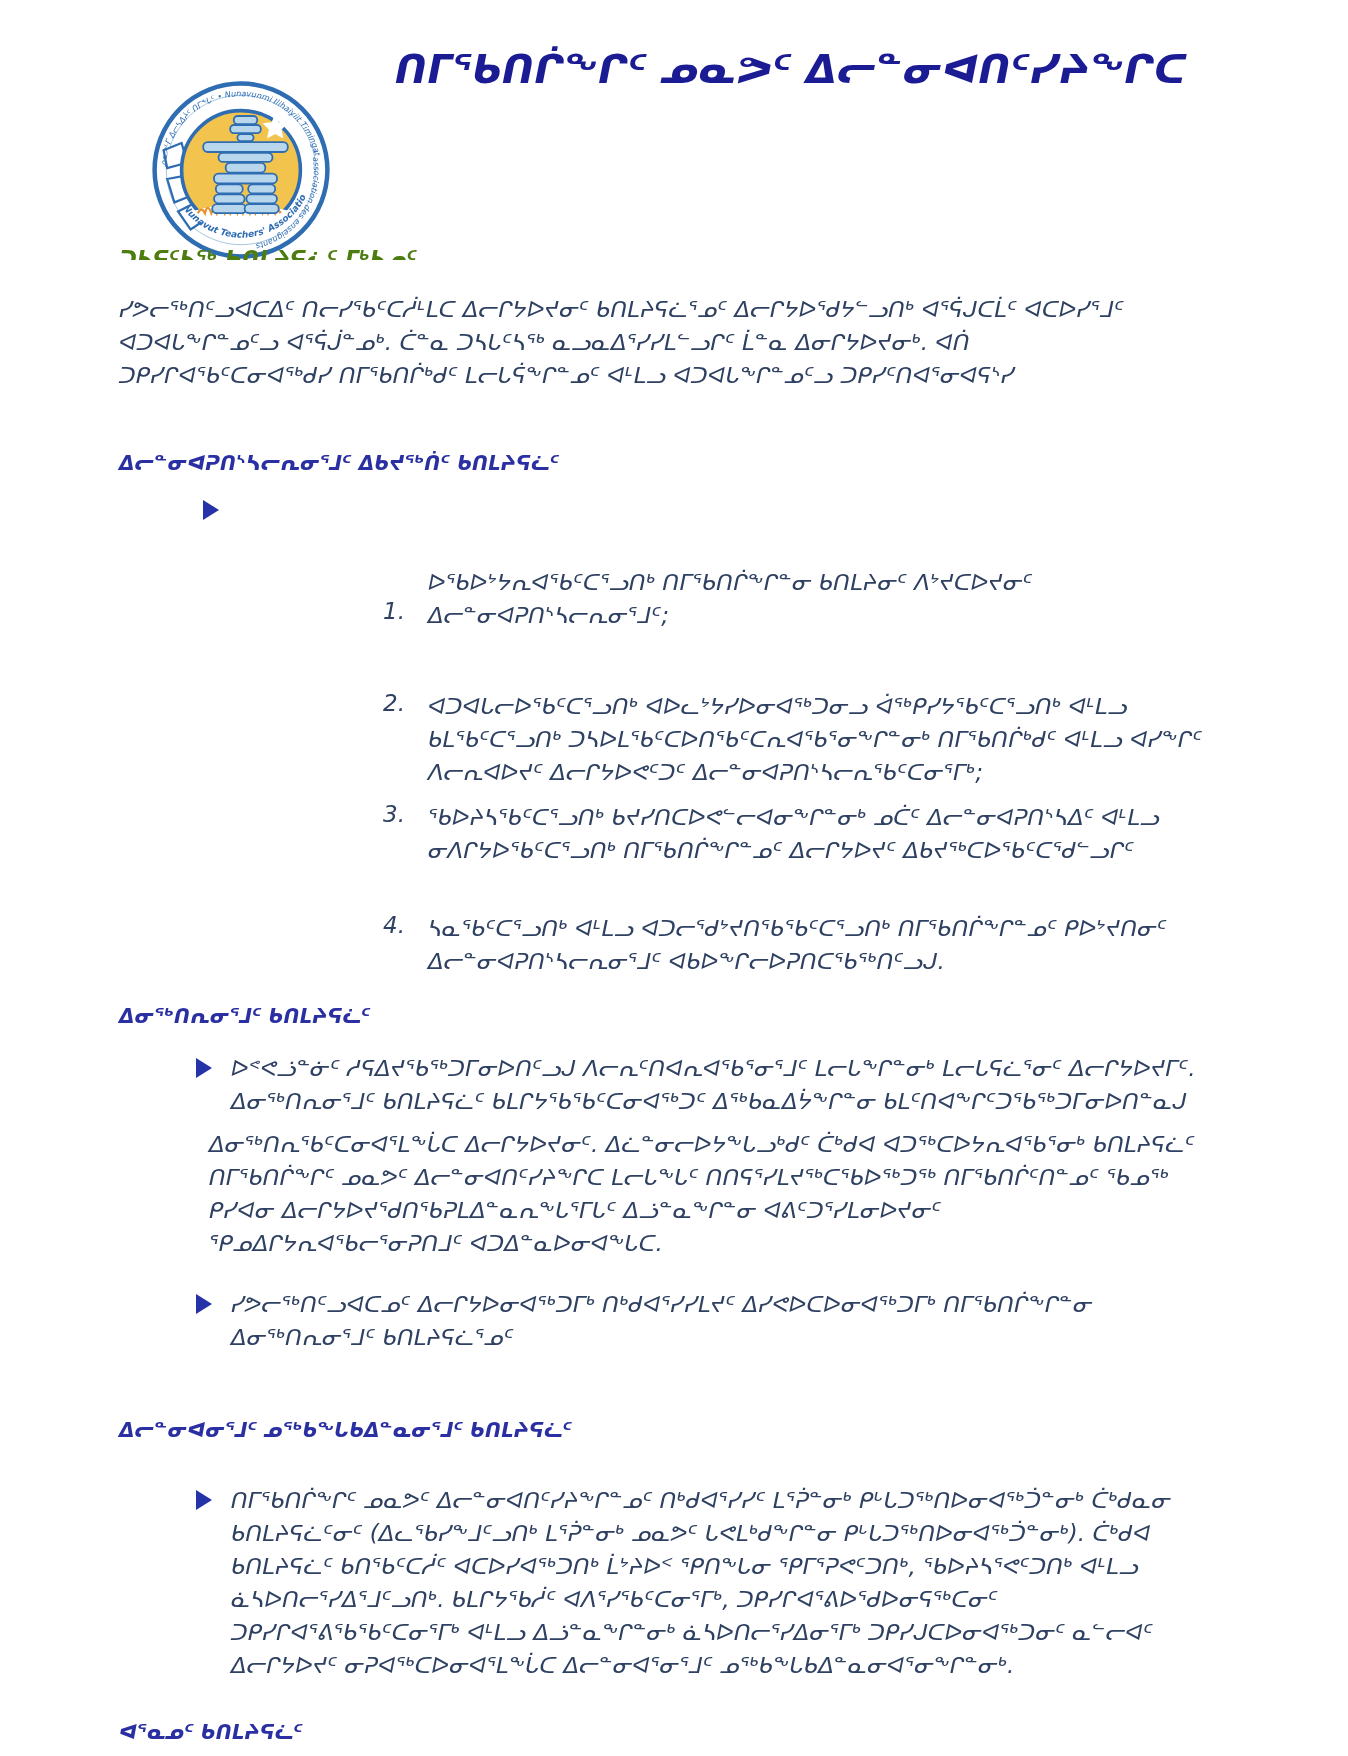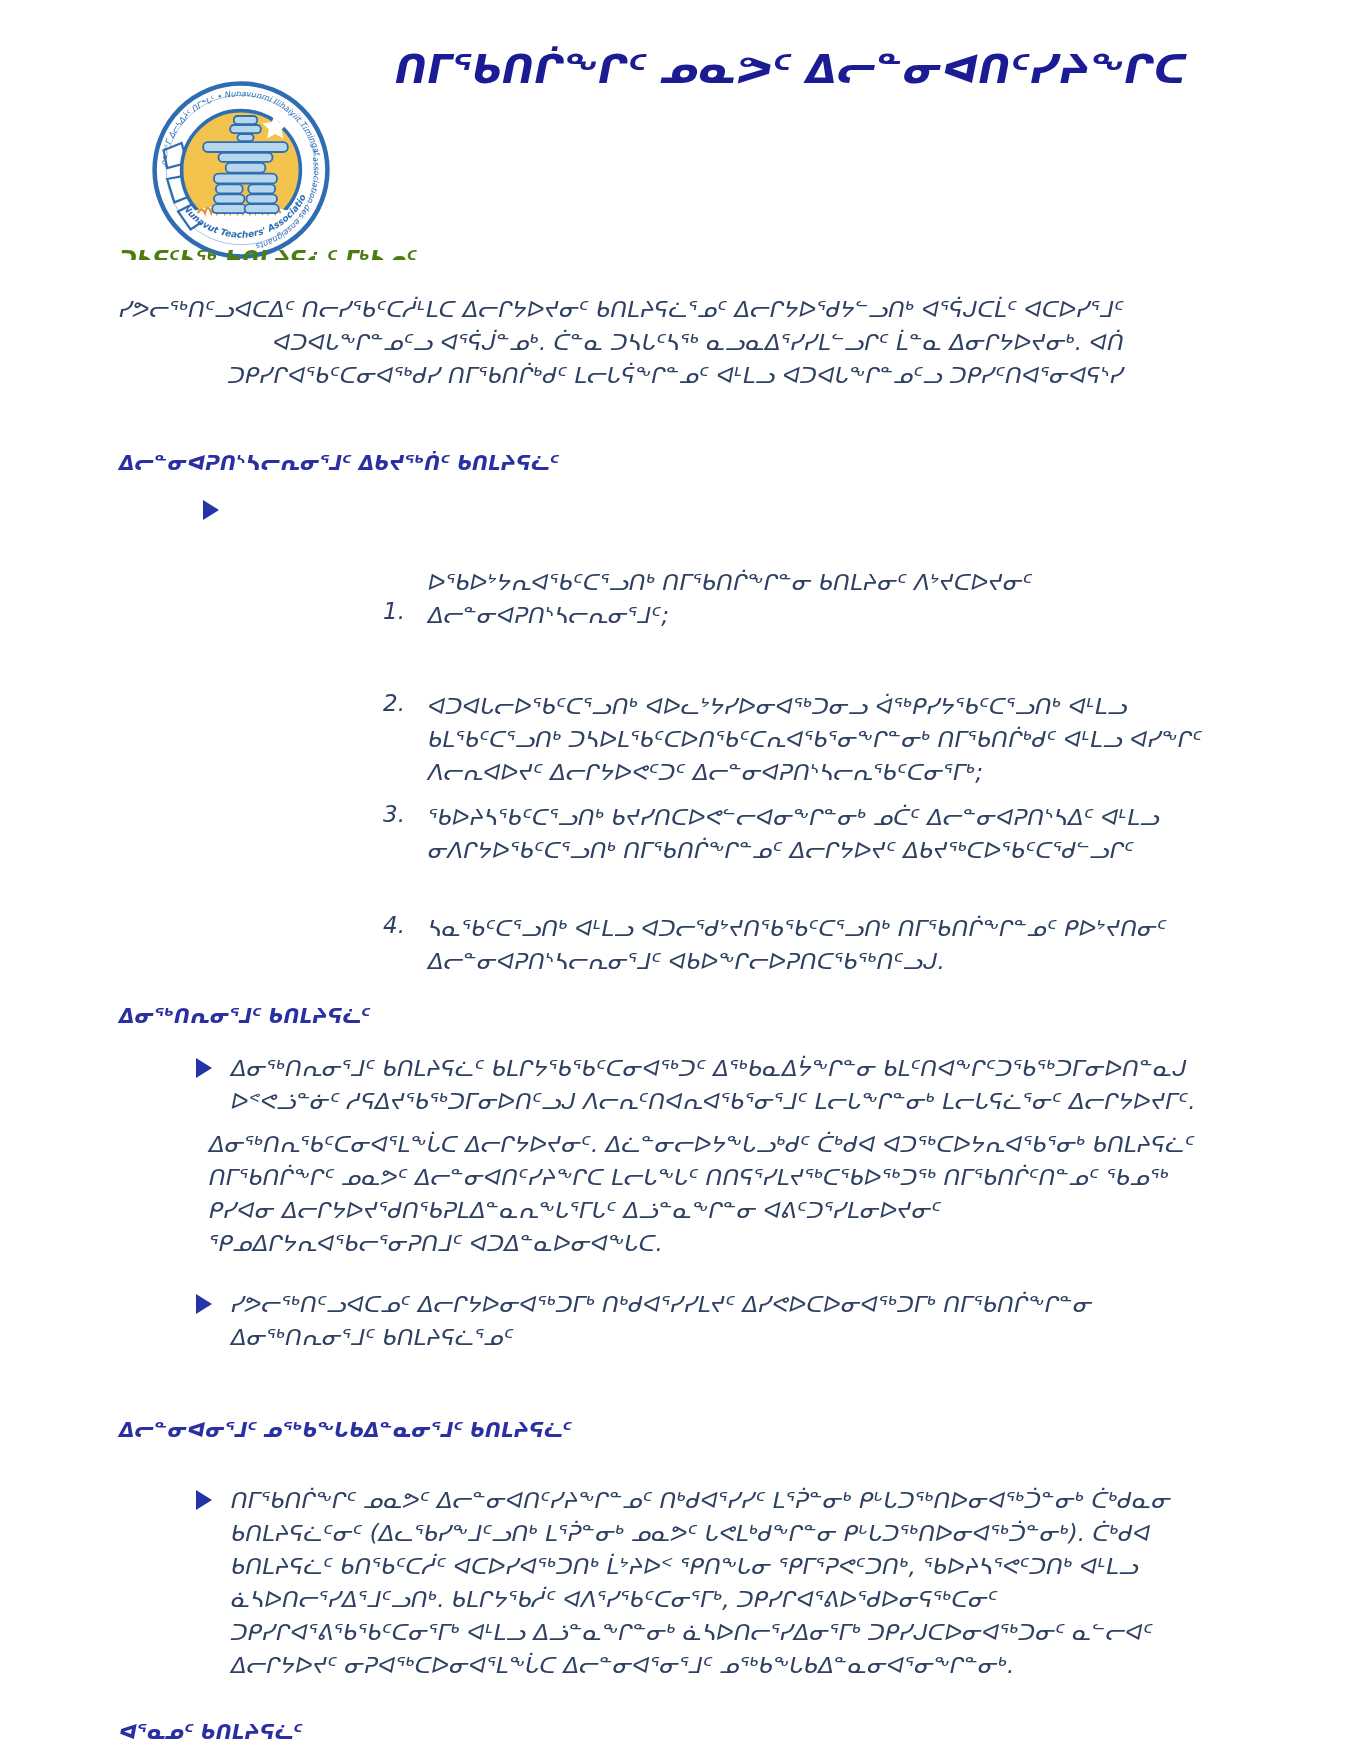--- a/index.html
+++ b/index.html
@@ -16,21 +16,21 @@
   .doc-title{
     position:absolute;left:395px;top:46px;
     font-size:40px;font-weight:bold;color:#1b1b94;white-space:nowrap;
   }
   .logo-wrap{position:absolute;left:150px;top:80px;width:182px;height:180px;}
   .clip-line{
     position:absolute;left:119px;top:243px;height:17px;width:520px;
     overflow:hidden;
   }
   .clip-line .inner{font-size:22px;font-weight:bold;color:#4d7c0f;white-space:nowrap;}
-  .intro{position:absolute;left:119px;top:293px;text-align:right;}
+  .intro{position:absolute;left:119px;top:293px;}
   .h-blue{
     position:absolute;left:119px;
     font-size:20px;font-weight:bold;color:#2a2fa2;white-space:nowrap;
   }
   .arrow{
     position:absolute;width:0;height:0;
     border-left:16px solid #2633a8;
     border-top:10px solid transparent;
     border-bottom:10px solid transparent;
   }
@@ -146,22 +146,22 @@
     <div class="num-lines" style="top:912px;">
       <div class="syl line">ᓴᓇᖃᑦᑕᕐᓗᑎᒃ ᐊᒻᒪᓗ ᐊᑐᓕᖁᔾᔪᑎᖃᖃᑦᑕᕐᓗᑎᒃ ᑎᒥᖃᑎᒌᖕᒋᓐᓄᑦ ᑭᐅᔾᔪᑎᓂᑦ</div>
       <div class="syl line">ᐃᓕᓐᓂᐊᕈᑎᔅᓴᓕᕆᓂᕐᒧᑦ ᐊᑲᐅᖕᒋᓕᐅᕈᑎᑕᖃᖅᑎᑦᓗᒍ.</div>
     </div>
   </div>
 
   <div class="h-blue" style="top:1004px;">ᐃᓂᖅᑎᕆᓂᕐᒧᑦ ᑲᑎᒪᔨᕋᓛᑦ</div>
 
   <span class="arrow" style="left:196px;top:1058px;"></span>
   <div class="blk" style="left:231px;top:1052px;">
+    <div class="syl line">ᐅᕝᕙᓘᓐᓃᑦ ᓱᕋᐃᔪᖃᖅᑐᒥᓂᐅᑎᑦᓗᒍ ᐱᓕᕆᑦᑎᐊᕆᐊᖃᕐᓂᕐᒧᑦ ᒪᓕᒐᖕᒋᓐᓂᒃ ᒪᓕᒐᕋᓛᕐᓂᑦ ᐃᓕᒋᔭᐅᔪᒥᑦ.</div>
     <div class="syl line">ᐃᓂᖅᑎᕆᓂᕐᒧᑦ ᑲᑎᒪᔨᕋᓛᑦ ᑲᒪᒋᔭᖃᖃᑦᑕᓂᐊᖅᑐᑦ ᐃᖅᑲᓇᐃᔮᖕᒋᓐᓂ ᑲᒪᑦᑎᐊᖕᒋᑦᑐᖃᖅᑐᒥᓂᐅᑎᓐᓇᒍ</div>
-    <div class="syl line">ᐅᕝᕙᓘᓐᓃᑦ ᓱᕋᐃᔪᖃᖅᑐᒥᓂᐅᑎᑦᓗᒍ ᐱᓕᕆᑦᑎᐊᕆᐊᖃᕐᓂᕐᒧᑦ ᒪᓕᒐᖕᒋᓐᓂᒃ ᒪᓕᒐᕋᓛᕐᓂᑦ ᐃᓕᒋᔭᐅᔪᒥᑦ.</div>
   </div>
 
   <div class="blk" style="left:209px;top:1128px;">
     <div class="syl line">ᐃᓂᖅᑎᕆᖃᑦᑕᓂᐊᕐᒪᖕᒑᑕ ᐃᓕᒋᔭᐅᔪᓂᑦ. ᐃᓛᓐᓂᓕᐅᔭᖕᒐᓗᒃᑯᑦ ᑖᒃᑯᐊ ᐊᑐᖅᑕᐅᔭᕆᐊᖃᕐᓂᒃ ᑲᑎᒪᔨᕋᓛᑦ</div>
     <div class="syl line">ᑎᒥᖃᑎᒌᖕᒋᑦ ᓄᓇᕗᑦ ᐃᓕᓐᓂᐊᑎᑦᓯᔨᖕᒋᑕ ᒪᓕᒐᖕᒐᑦ ᑎᑎᕋᕐᓯᒪᔪᖅᑕᖃᐅᖅᑐᖅ ᑎᒥᖃᑎᒌᑦᑎᓐᓄᑦ ᖃᓄᖅ</div>
     <div class="syl line">ᑭᓯᐊᓂ ᐃᓕᒋᔭᐅᔪᖁᑎᖃᕈᒪᐃᓐᓇᕆᖕᒐᕐᒥᒐᑦ ᐃᓘᓐᓇᖕᒋᓐᓂ ᐊᕕᑦᑐᕐᓯᒪᓂᐅᔪᓂᑦ</div>
     <div class="syl line">ᕿᓄᐃᒋᔭᕆᐊᖃᓕᕐᓂᕈᑎᒧᑦ ᐊᑐᐃᓐᓇᐅᓂᐊᖕᒐᑕ.</div>
   </div>
 
   <span class="arrow" style="left:196px;top:1294px;"></span>

